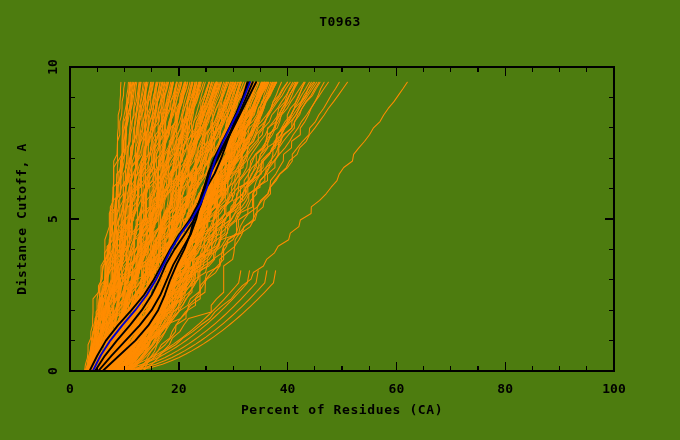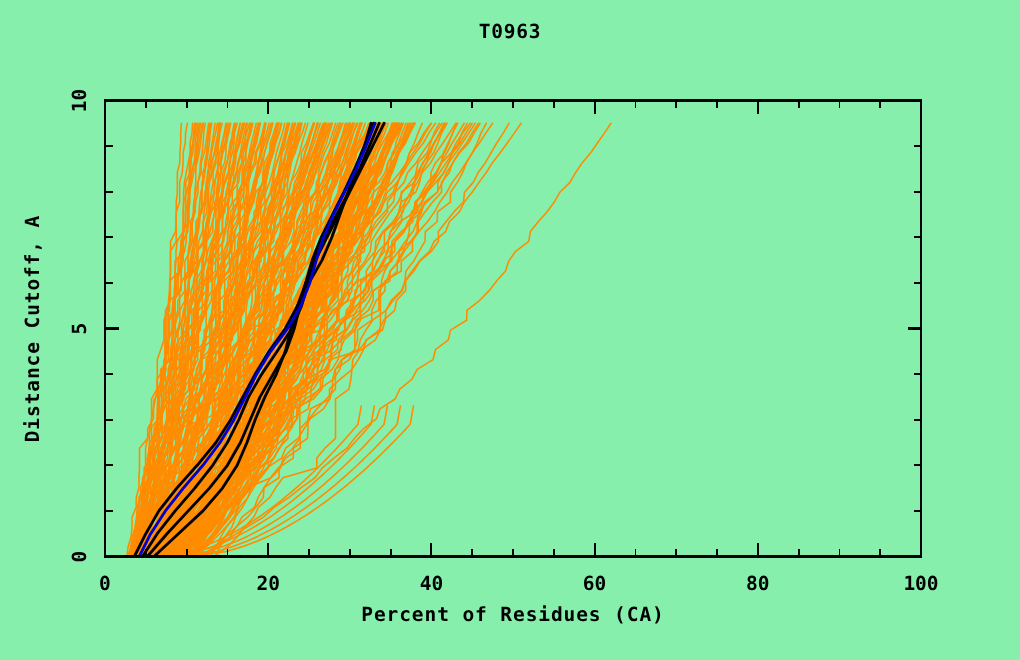--- a/index.html
+++ b/index.html
@@ -4,21 +4,21 @@
 <style>
   html, body {
     margin: 0;
     padding: 0;
     background: #ffffff;
   }
   #root {
     position: relative;
     width: 680px;
     height: 440px;
-    background: #86efac;
+    background: #4d7c0f;
     overflow: hidden;
     font-family: "DejaVu Sans Mono", "Liberation Mono", monospace;
   }
   #plot-title {
     position: absolute;
     left: 0;
     top: 14px;
     width: 680px;
     text-align: center;
     font-family: "DejaVu Sans Mono", "Liberation Mono", monospace;

